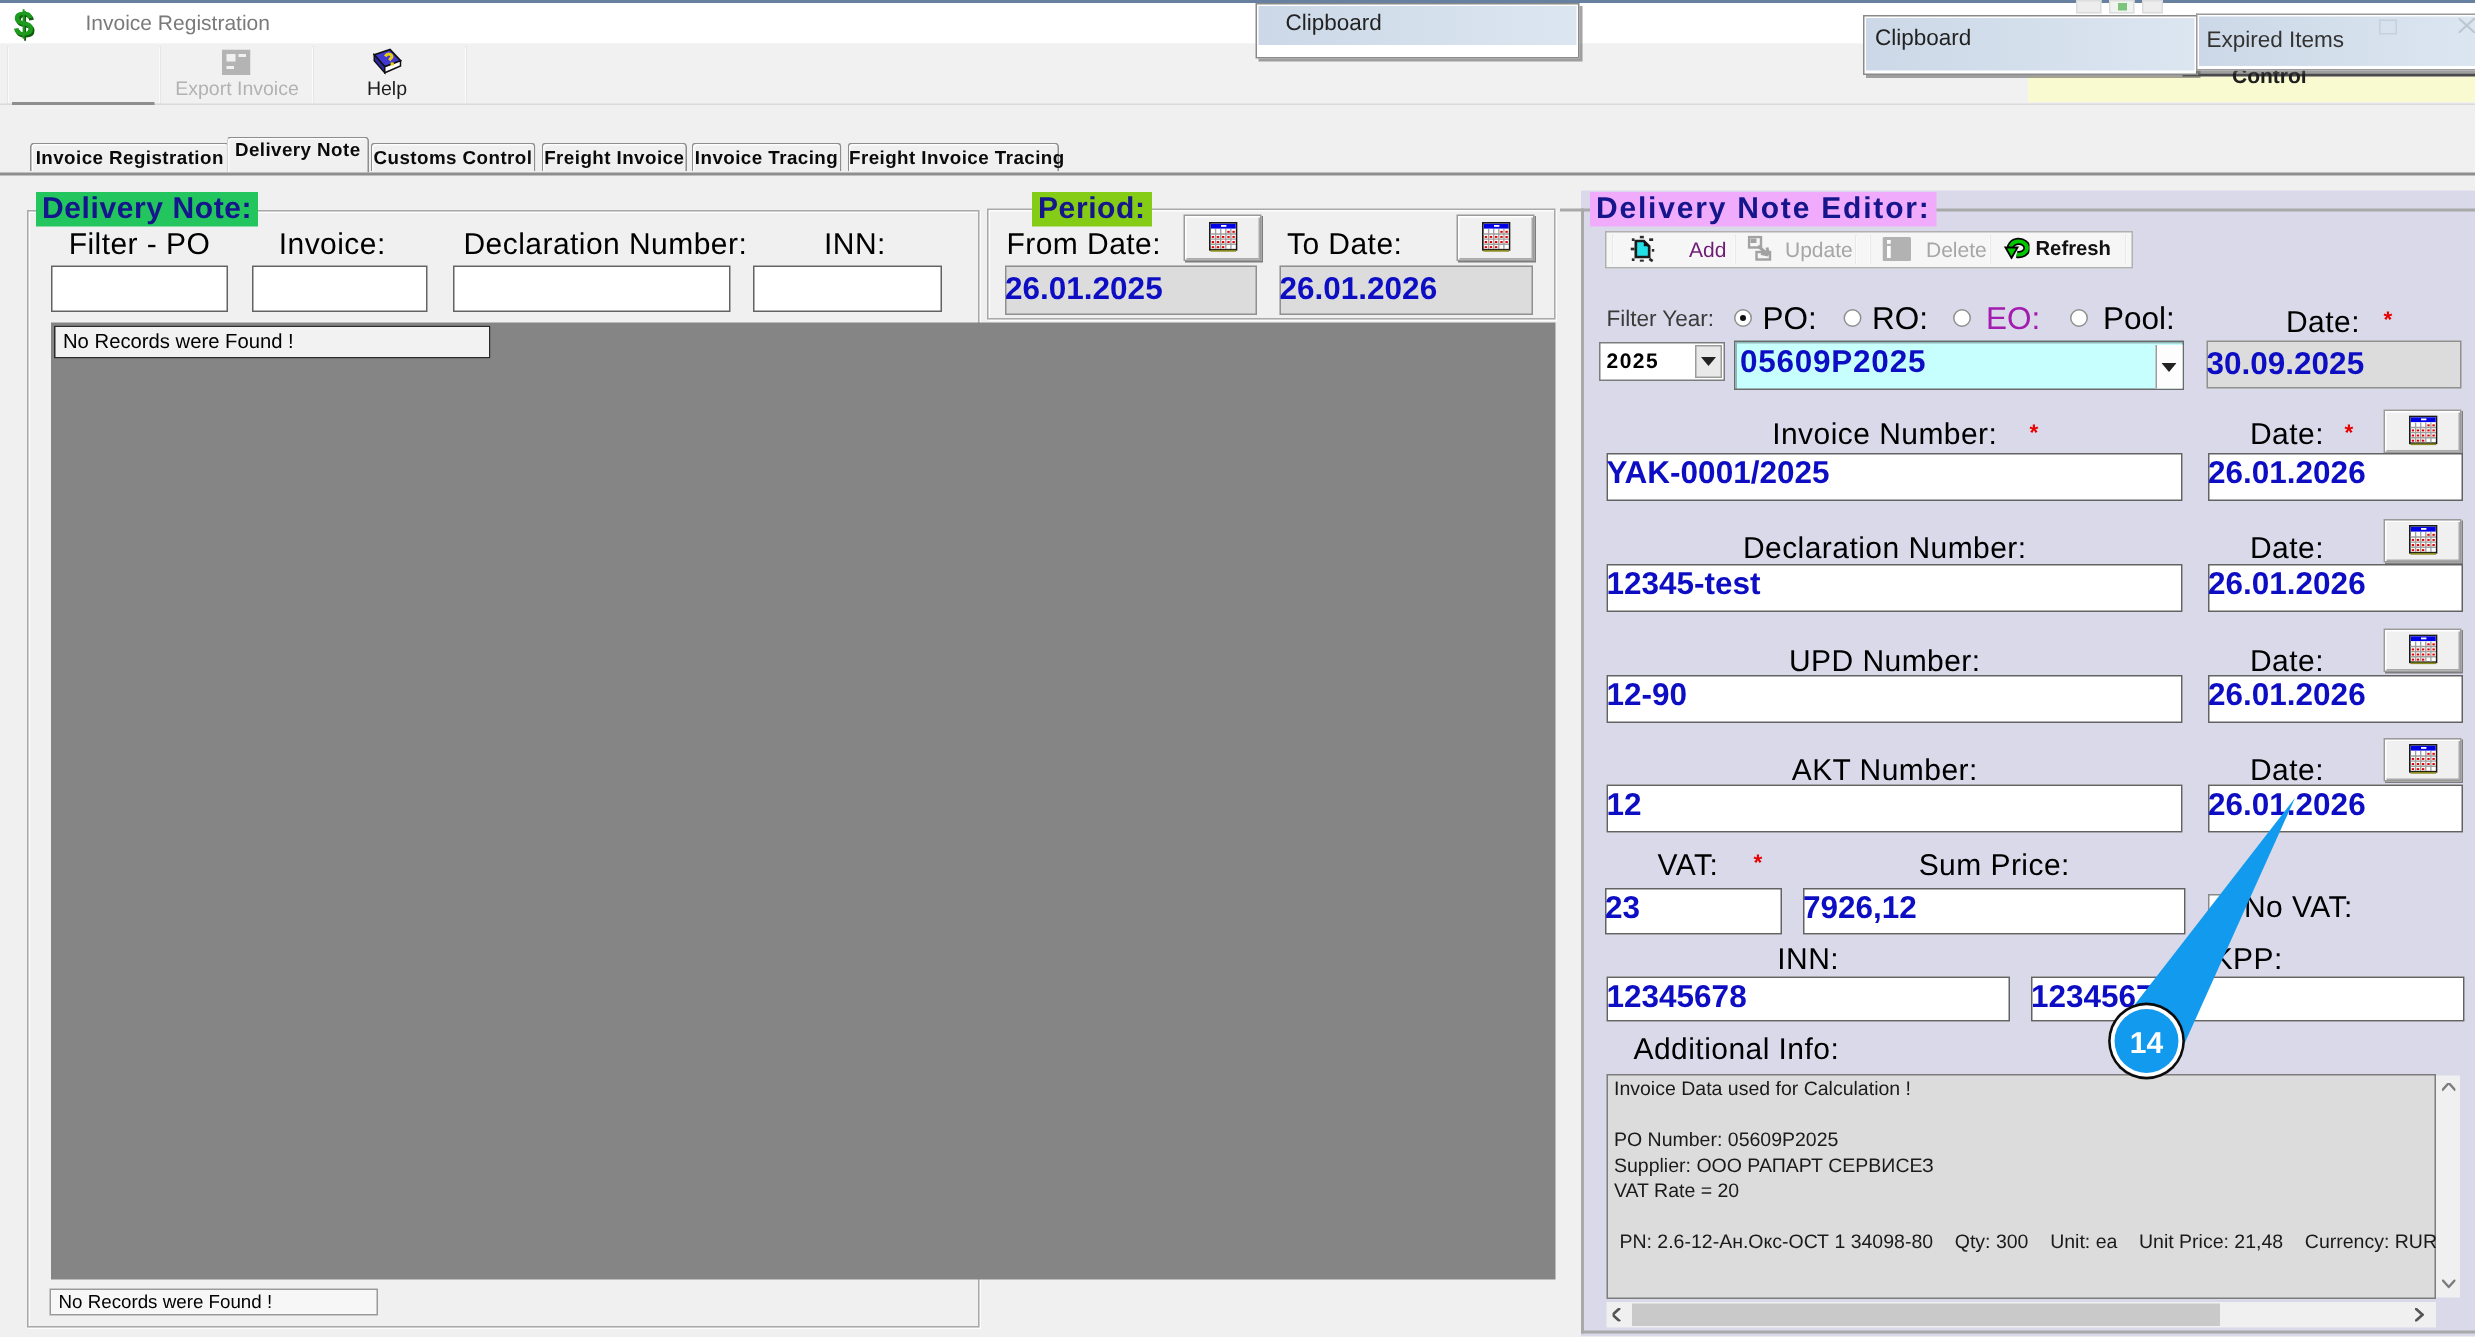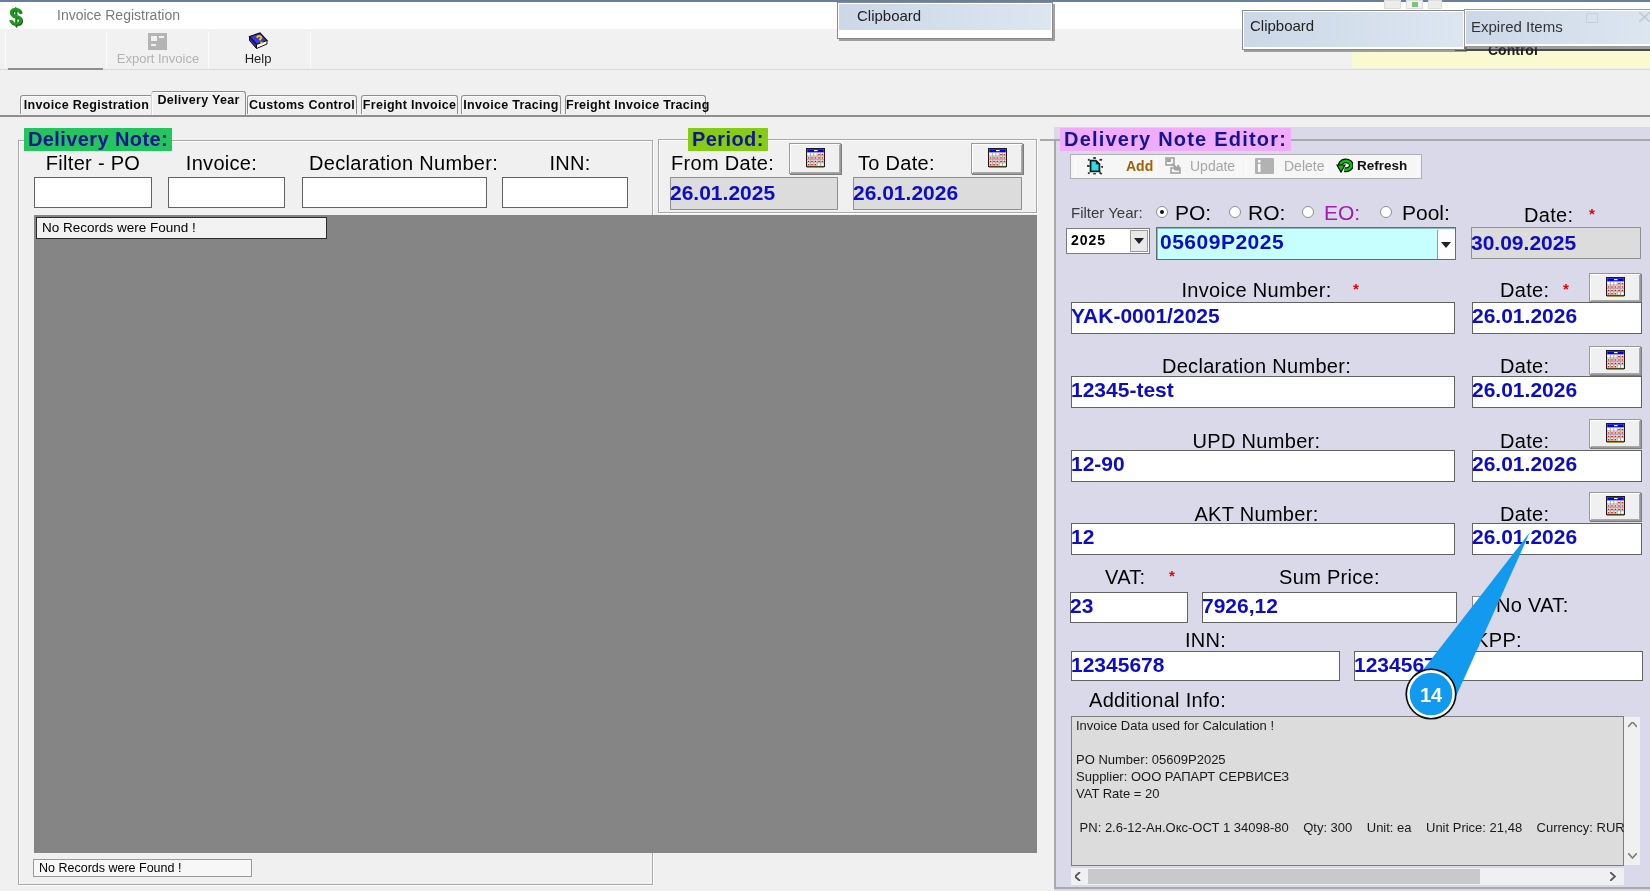--- a/index.html
+++ b/index.html
@@ -52,21 +52,21 @@
 <path d="M9.8,5.6 q1.5,-2.4 3.6,-1.2 q1.9,1.1 0,2.6 l-0.8,1.2" stroke="#e8cc14" stroke-width="2" fill="none"></path>
 <rect x="13.4" y="9.6" width="2.2" height="2" fill="#e8cc14"></rect>
 </svg>
 <div class="a" style="left:238px;top:51px;width:40px;text-align:center;font-size:13px;color:#1c1c1c">Help</div>
 
 <div class="tb" style="left:20px;width:133px;line-height:18px">Invoice Registration</div>
 <div class="tb" style="left:247px;width:110px;line-height:18px">Customs Control</div>
 <div class="tb" style="left:361px;width:97px;line-height:18px">Freight Invoice</div>
 <div class="tb" style="left:461px;width:100px;line-height:18px">Invoice Tracing</div>
 <div class="tb" style="left:565px;width:141px;line-height:18px">Freight Invoice Tracing</div>
-<div class="tb" style="left:151px;top:91px;width:95px;height:24px;line-height:17px;z-index:2;border-left-color:#d6d6d6">Delivery Year</div>
+<div class="tb" style="left:151px;top:91px;width:95px;height:24px;line-height:17px;z-index:2;border-left-color:#d6d6d6">Delivery Note</div>
 <div class="a" style="left:0;top:115px;width:1650px;height:2px;background:#8e8e8e;z-index:3"></div>
 
 <div class="gbox" style="left:18px;top:140px;width:635px;height:745px"></div>
 <div class="glab" style="left:24px;top:128px;background:#22c55e;letter-spacing:.4px">Delivery Note:</div>
 <div class="flab" style="left:34px;top:152px;width:118px">Filter - PO</div>
 <div class="flab" style="left:163px;top:152px;width:117px">Invoice:</div>
 <div class="flab" style="left:309px;top:152px;width:185px">Declaration Number:</div>
 <div class="flab" style="left:507px;top:152px;width:126px">INN:</div>
 <div class="inp" style="left:34px;top:177px;width:118px;height:31px"></div>
 <div class="inp" style="left:168px;top:177px;width:117px;height:31px"></div>
@@ -108,21 +108,21 @@
       <rect x="14" y="2" width="3" height="2"></rect>
 <rect x="0" y="9" width="3" height="2"></rect>
       <rect x="16" y="10" width="2" height="2"></rect>
 <rect x="1" y="17" width="2" height="2"></rect>
       <rect x="7" y="18" width="3" height="1.5"></rect>
       <rect x="14" y="17" width="3" height="2" transform="rotate(35 15 18)"></rect>
 </g>
 <polygon points="4,4 10,4 14,8 14,16 4,16" fill="#21e0e8" stroke="#1a1a1a" stroke-width="2"></polygon>
 <polygon points="10,4 14,8 10,8" fill="#111"></polygon>
 </svg>
-<div class="a" style="left:1126px;top:158px;font-size:14px;font-weight:bold;color:#a16207">Add</div>
+<div class="a" style="left:1126px;top:158px;font-size:14px;font-weight:normal;color:#701a75">Add</div>
 <svg class="a" style="left:1165px;top:157px" width="20" height="17" viewBox="0 0 20 17">
 <rect x="1" y="1" width="8" height="7" fill="none" stroke="#a2a2a2" stroke-width="1.6"></rect>
 <rect x="2" y="2" width="4" height="3" fill="#a2a2a2"></rect>
 <path d="M7,7 L14,13 M14,13 l-1,-5 M14,13 l-5,-1" stroke="#a2a2a2" stroke-width="2" fill="none"></path>
 <rect x="6" y="11" width="9" height="5" fill="none" stroke="#a2a2a2" stroke-width="1.6"></rect>
 </svg>
 <div class="a" style="left:1190px;top:158px;font-size:14px;color:#a6a6a6">Update</div>
 <svg class="a" style="left:1255px;top:158px" width="19" height="16" viewBox="0 0 19 16">
 <rect x="0" y="0" width="19" height="16" rx="1" fill="#b2b2b2"></rect>
 <rect x="3" y="2" width="2.5" height="2.5" fill="#fff"></rect>

